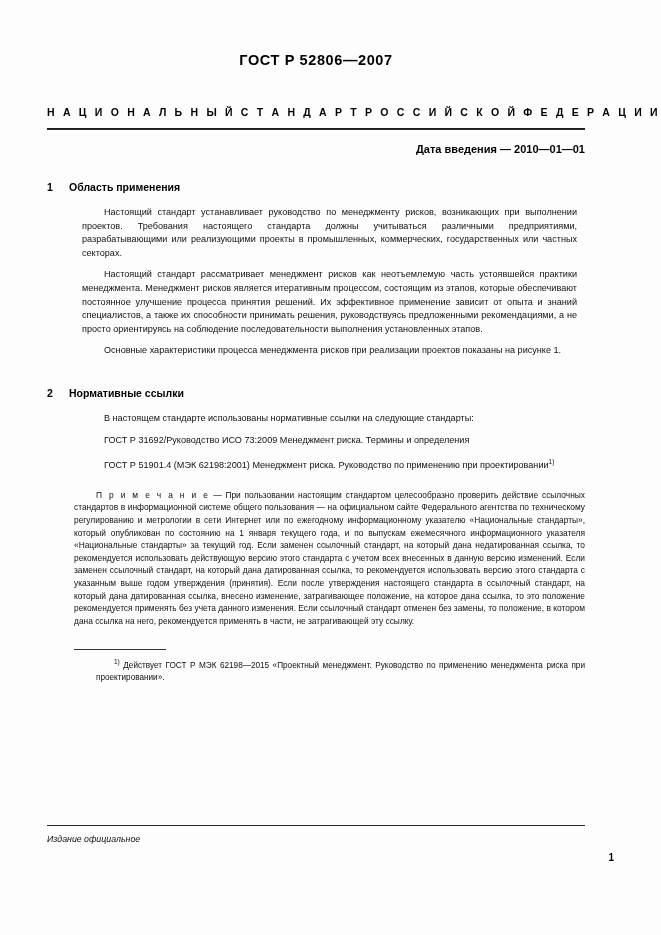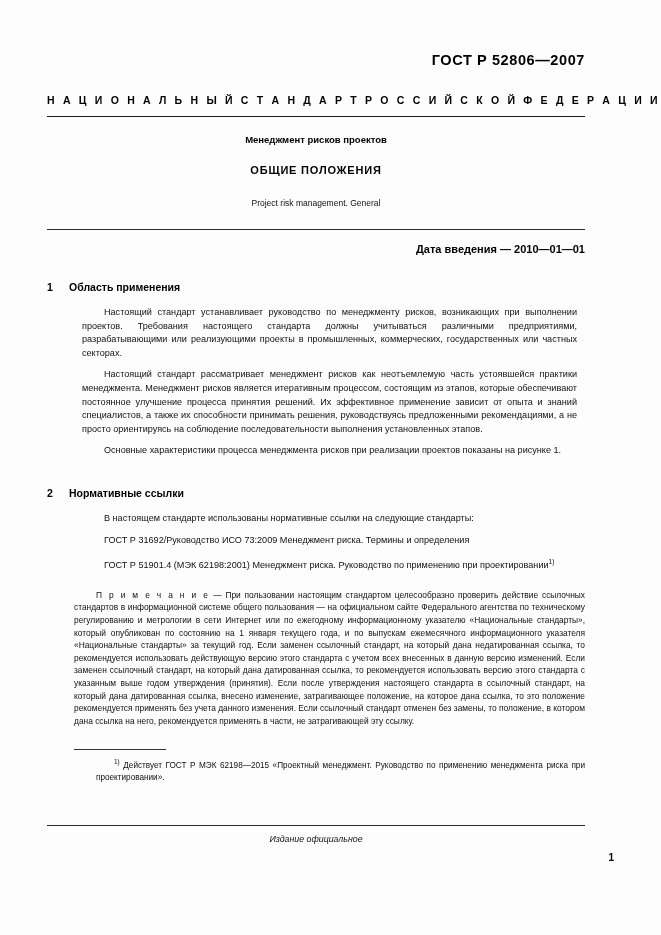--- a/index.html
+++ b/index.html
@@ -22,26 +22,26 @@
     height: 935px;
     background: #fdfdfd;
   }
   .content {
     position: absolute;
     left: 47px;
     top: 52px;
     width: 538px;
   }
   .std-number {
-    text-align: right;
+    text-align: center;
     font-size: 14.5px;
     font-weight: bold;
     letter-spacing: 0.6px;
     color: #000;
-    margin-bottom: 26px;
+    margin-bottom: 38px;
   }
   .national-standard {
     text-align: right;
     font-size: 10.5px;
     font-weight: bold;
     letter-spacing: 2.7px;
     color: #000;
     margin-bottom: 10px;
     white-space: nowrap;
   }
@@ -147,21 +147,20 @@
   }
   .footer-rule {
     border: none;
     border-top: 1px solid #2a2a2a;
     margin: 0 0 8px 0;
   }
   .edition {
     font-size: 8.8px;
     font-style: italic;
     color: #111;
-    text-align: center;
   }
   .page-num {
     position: absolute;
     right: 47px;
     top: 852px;
     font-size: 10px;
     font-weight: bold;
     color: #000;
   }
 </style>
@@ -170,25 +169,20 @@
 
 <div class="page">
   <div class="content">
 
     <div class="std-number">ГОСТ Р 52806—2007</div>
 
     <div class="national-standard">Н А Ц И О Н А Л Ь Н Ы Й   С Т А Н Д А Р Т   Р О С С И Й С К О Й   Ф Е Д Е Р А Ц И И</div>
 
     <hr class="rule">
 
-    <div class="title-block">
-      <div class="doc-title">Менеджмент рисков проектов</div>
-      <div class="doc-subtitle">ОБЩИЕ ПОЛОЖЕНИЯ</div>
-      <div class="doc-title-en">Project risk management. General</div>
-    </div>
 
     <hr class="rule-thin">
 
     <div class="intro-date">Дата введения — 2010—01—01</div>
 
     <h2 class="section"><span class="num">1</span><span>Область применения</span></h2>
 
     <div class="section-wrap">
       <p class="body">Настоящий стандарт устанавливает руководство по менеджменту рисков, возникающих при выполнении проектов. Требования настоящего стандарта должны учитываться различными предприятиями, разрабатывающими или реализующими проекты в промышленных, коммерческих, государственных или частных секторах.</p>
       <p class="body">Настоящий стандарт рассматривает менеджмент рисков как неотъемлемую часть устоявшейся практики менеджмента. Менеджмент рисков является итеративным процессом, состоящим из этапов, которые обеспечивают постоянное улучшение процесса принятия решений. Их эффективное применение зависит от опыта и знаний специалистов, а также их способности принимать решения, руководствуясь предложенными рекомендациями, а не просто ориентируясь на соблюдение последовательности выполнения установленных этапов.</p>

